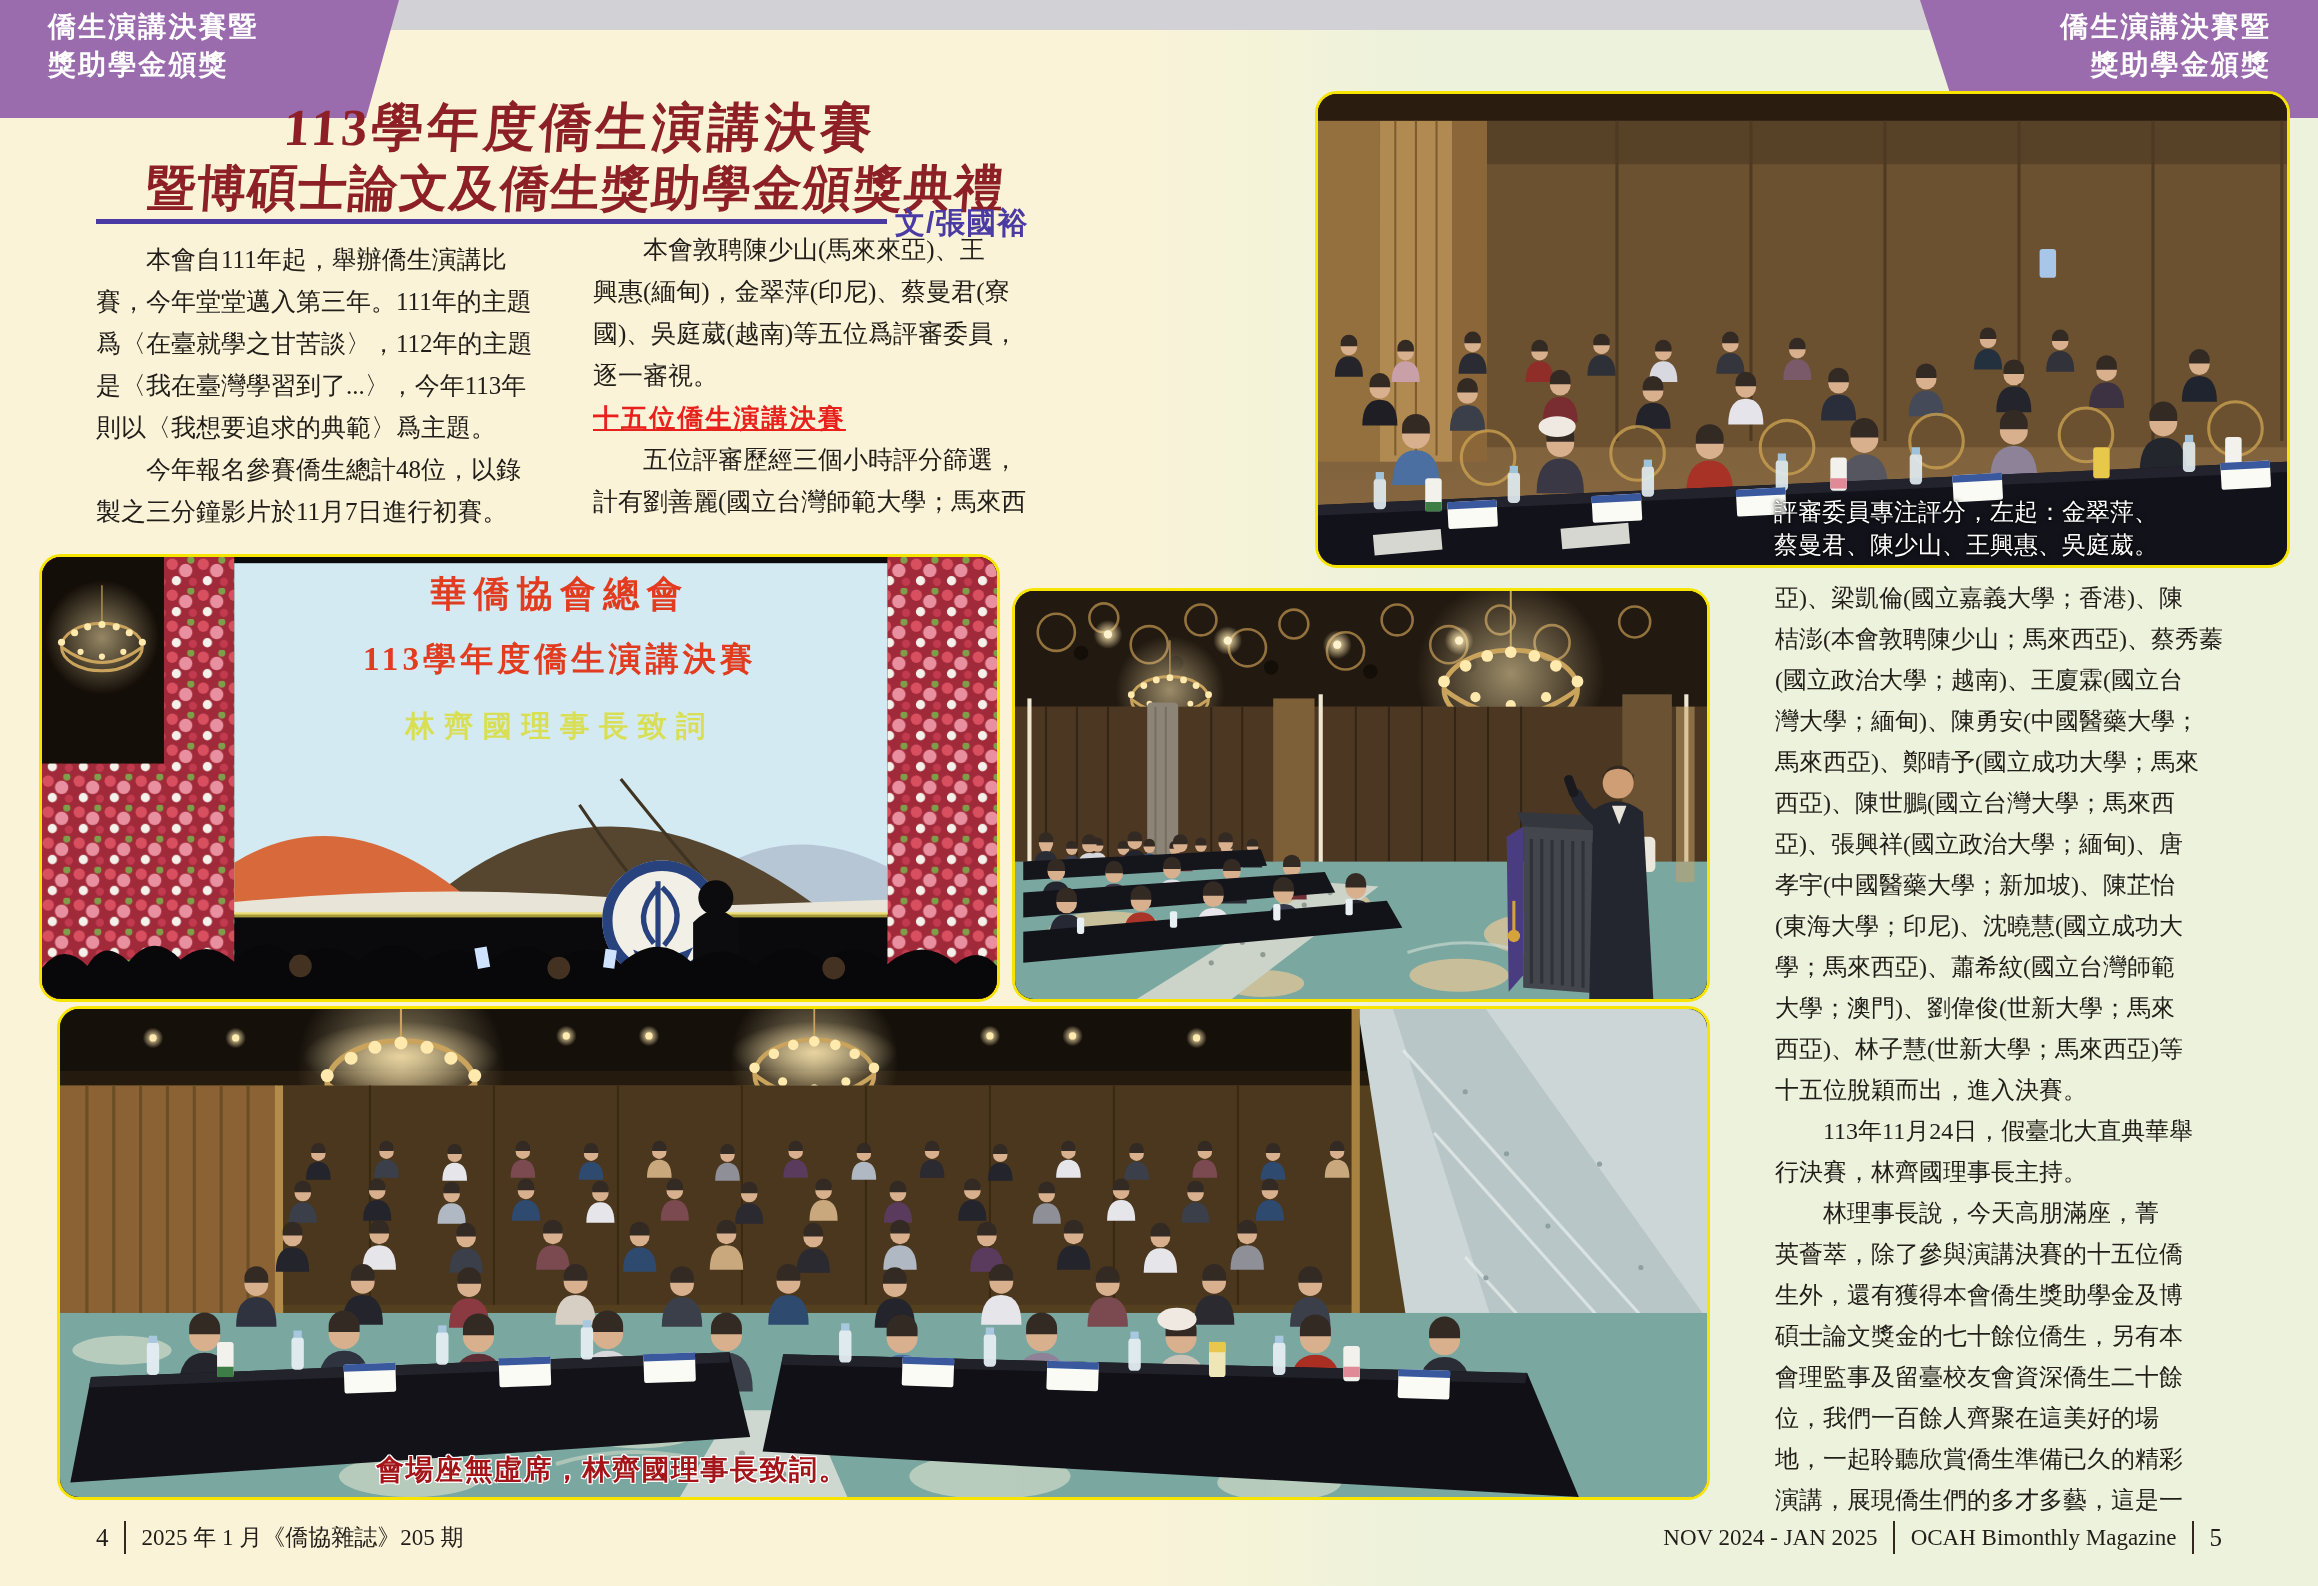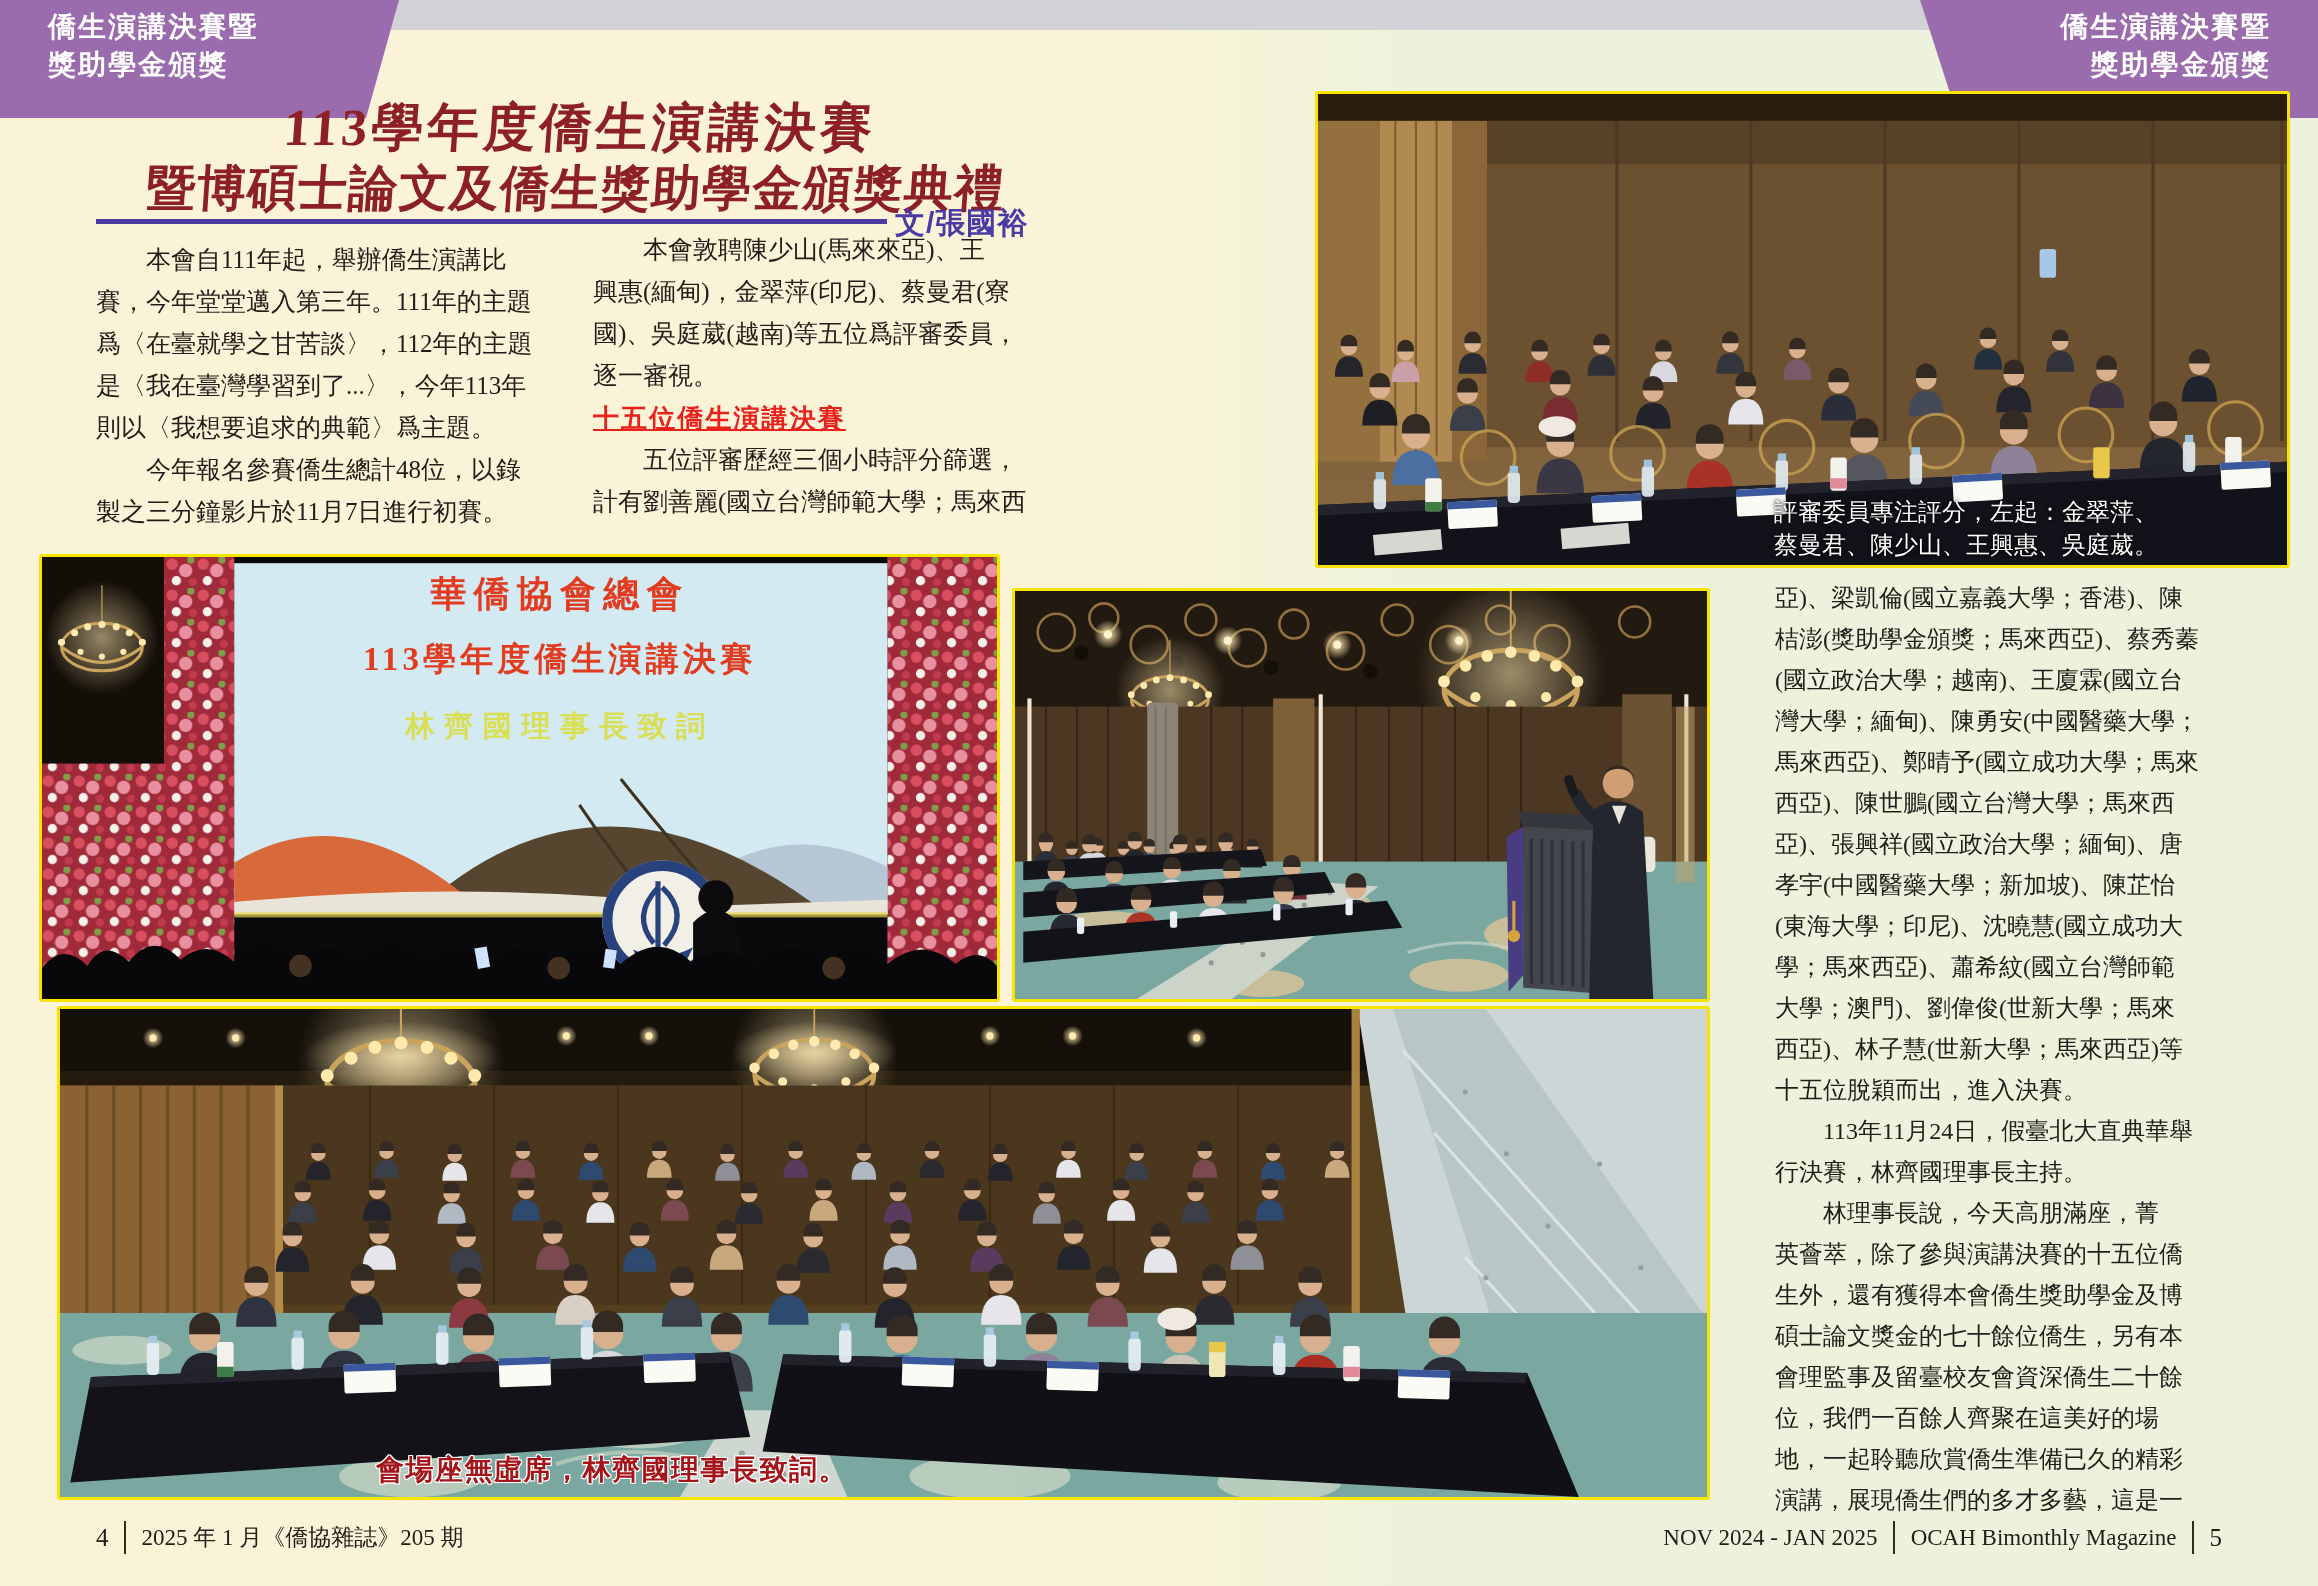--- a/index.html
+++ b/index.html
@@ -35,21 +35,21 @@
   .bodycol{position:absolute;width:462px;font-size:25px;line-height:42px;}
   #col1{left:96px;top:239px;}
   #col2{left:565px;top:229px;margin-left:28px;}
   .rightcol{position:absolute;left:1775px;top:578px;width:437px;font-size:24px;line-height:41px;}
   .line{white-space:nowrap;}
   .red-heading{
     color:var(--heading-red);font-family:"Liberation Sans","DejaVu Sans",sans-serif;
     font-weight:700;font-size:26px;letter-spacing:2.1px;text-decoration:underline;
   }
   .photo{
-    position:absolute;border:3.1px solid var(--photo-border);border-radius:3px;
+    position:absolute;border:3.1px solid var(--photo-border);border-radius:22px;
     overflow:hidden;background:#1a150e;
   }
   .photo svg{display:block;position:absolute;inset:0;width:100%;height:100%;}
   #photo-judges{left:1315px;top:91px;width:969px;height:471px;}
   #photo-stage{left:39px;top:554px;width:955px;height:442px;text-decoration:underline;}
   #photo-ballroom{left:1012px;top:588px;width:692px;height:408px;}
   #photo-group{left:57px;top:1006px;width:1647px;height:488px;}
   .caption-judges{
     position:absolute;right:129px;bottom:3.1px;text-align:right;color:#fff;
     font-size:24px;line-height:33px;text-shadow:0 0 5.2px rgba(0,0,0,.9),0 0 2.1px rgba(0,0,0,.9);
@@ -147,21 +147,21 @@
     <div class="line">　　本會敦聘陳少山(馬來來亞)、王</div>
     <div class="line">興惠(緬甸)，金翠萍(印尼)、蔡曼君(寮</div>
     <div class="line">國)、吳庭葳(越南)等五位爲評審委員，</div>
     <div class="line">逐一審視。</div>
     <div class="line red-heading">十五位僑生演講決賽</div>
     <div class="line">　　五位評審歷經三個小時評分篩選，</div>
     <div class="line">計有劉善麗(國立台灣師範大學；馬來西</div>
   </div>
 <div class="rightcol">
     <div class="line">亞)、梁凱倫(國立嘉義大學；香港)、陳</div>
-    <div class="line">桔澎(獎助學金頒獎；馬來西亞)、蔡秀蓁</div>
+    <div class="line">桔澎(本會敦聘陳少山；馬來西亞)、蔡秀蓁</div>
     <div class="line">(國立政治大學；越南)、王廈霖(國立台</div>
     <div class="line">灣大學；緬甸)、陳勇安(中國醫藥大學；</div>
     <div class="line">馬來西亞)、鄭晴予(國立成功大學；馬來</div>
     <div class="line">西亞)、陳世鵬(國立台灣大學；馬來西</div>
     <div class="line">亞)、張興祥(國立政治大學；緬甸)、唐</div>
     <div class="line">孝宇(中國醫藥大學；新加坡)、陳芷怡</div>
     <div class="line">(東海大學；印尼)、沈曉慧(國立成功大</div>
     <div class="line">學；馬來西亞)、蕭希紋(國立台灣師範</div>
     <div class="line">大學；澳門)、劉偉俊(世新大學；馬來</div>
     <div class="line">西亞)、林子慧(世新大學；馬來西亞)等</div>

